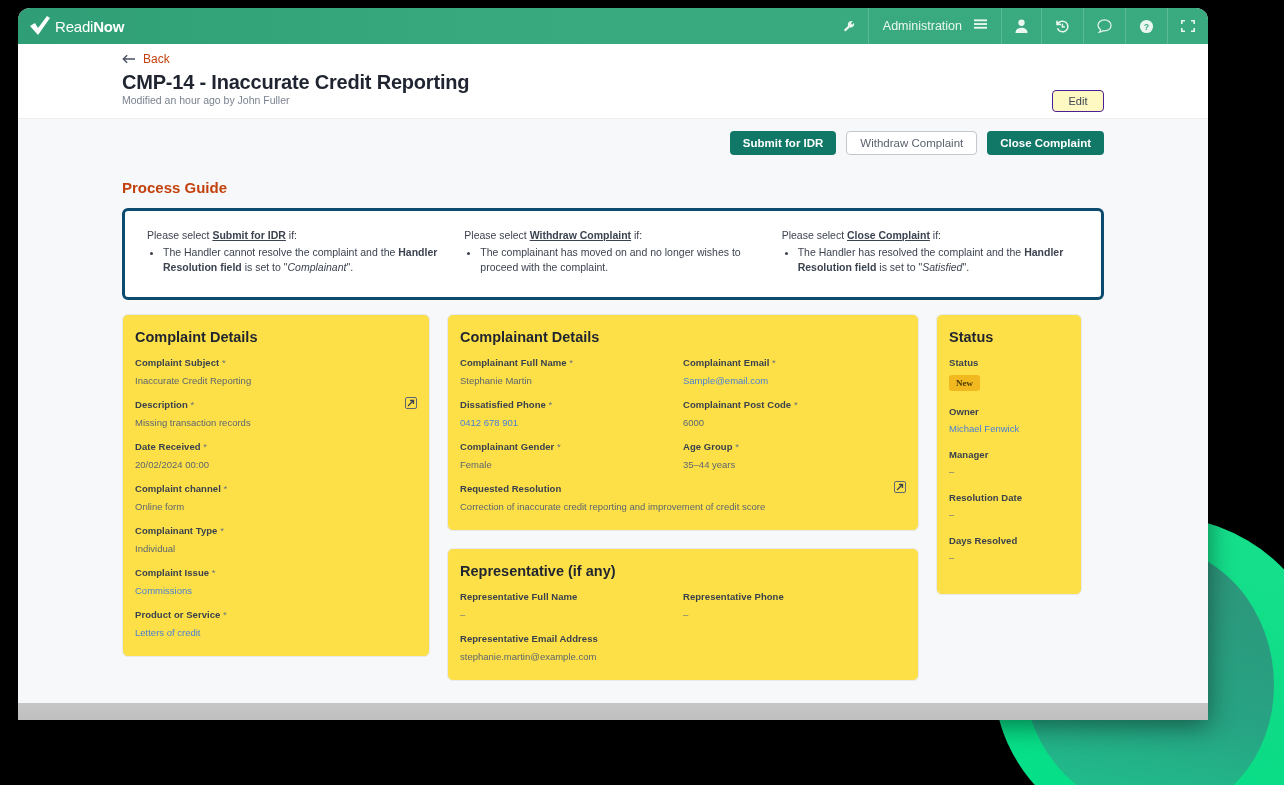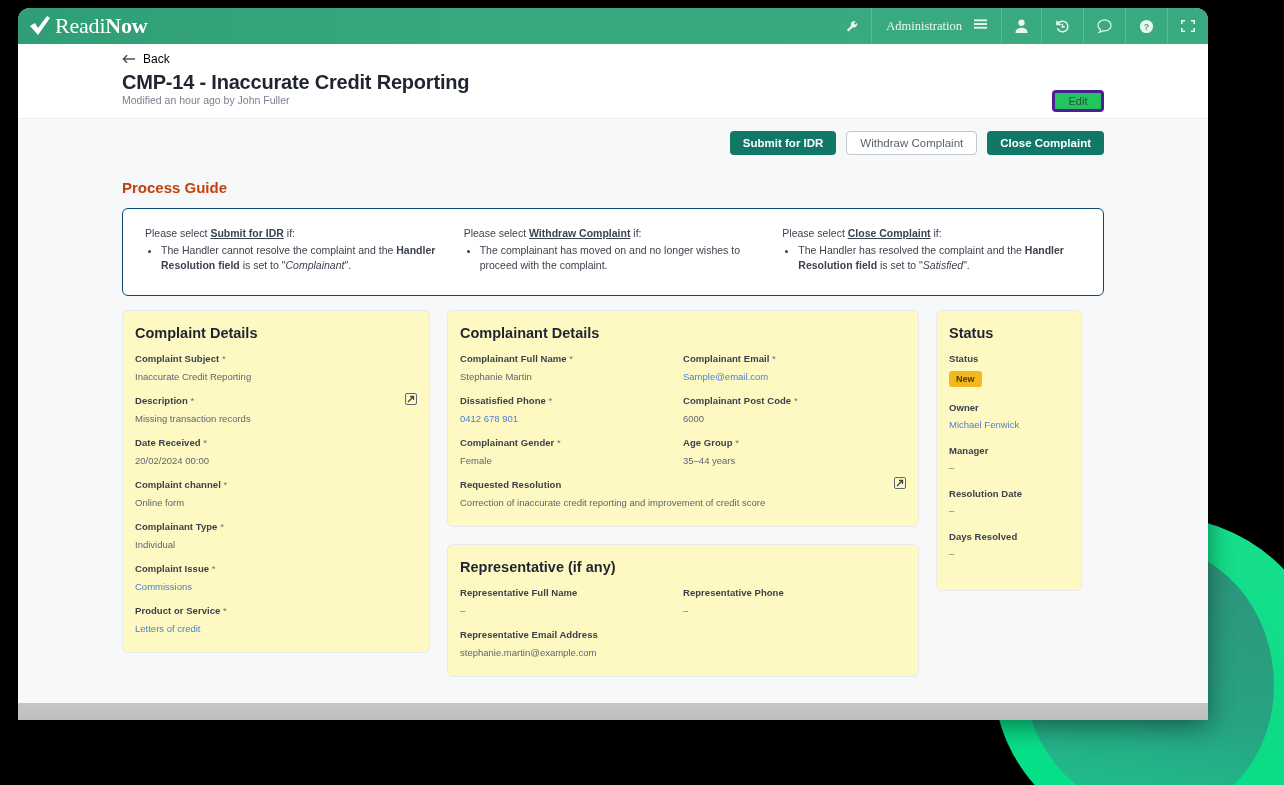--- a/index.html
+++ b/index.html
@@ -43,50 +43,50 @@
   }
 
   
   .topbar {
     height: 36px; background: linear-gradient(90deg,#2f9e76 0%, #38a97e 40%, #3aab80 100%);
     display: flex; align-items: center; padding: 0 0 0 10px;
     color: #fff;
   }
   .brand { display:flex; align-items:center; gap:3px; }
   .brand-mark { width: 24px; height: 22px; display:block; }
-  .brand-text { font-size: 22px; letter-spacing:-.2px;font-family:Liberation Serif, serif; }
+  .brand-text { font-size: 15px; letter-spacing:-.2px; }
   .brand-text b { font-weight: 700; }
   .brand-text span.light { font-weight: 400; }
   .topbar-right { margin-left:auto; display:flex; align-items:center; height:100%; }
   .tb-item {
     display:flex; align-items:center; justify-content:center;
     height: 100%; padding: 0 13px; color:#eaf7f1; font-size:12.5px;
     border-left: 1px solid rgba(255,255,255,.18);
   }
   .tb-item.noborder { border-left: none; }
-  .tb-admin { gap: 12px; padding: 0 14px; font-family: Liberation Serif, serif; }
+  .tb-admin { gap: 12px; padding: 0 14px; }
   .tb-ico svg { display:block; }
 
   
   .pagehead {
     background:#fff; padding: 8px 0 12px 0;
     border-bottom: 1px solid #eceef1;
     position: relative;
   }
   .pagehead-inner { padding-left: 104px; padding-right: 104px; }
-  .backrow { display:flex; align-items:center; gap:8px; color:#000000; font-size:12px; cursor:pointer; }
+  .backrow { display:flex; align-items:center; gap:8px; color:#c2410c; font-size:12px; cursor:pointer; }
   .back-ico svg { display:block; }
   .page-title {
     font-size: 20px; font-weight: 700; color:#1f2430; margin-top: 5px; letter-spacing:-.2px;
   }
   .page-sub { font-size: 10.5px; color:#7a828f; }
   .edit-btn {
     position:absolute; right: 104px; top: 46px;
-    width: 52px; height: 22px; border:3px solid #4c1d95; border-radius:4px;
-    background:#22c55e; color:#3d4450; font-size:11px;
+    width: 52px; height: 22px; border:1px solid #4c1d95; border-radius:4px;
+    background:#fef9c3; color:#3d4450; font-size:11px;
     display:flex; align-items:center; justify-content:center; cursor:pointer;
   }
 
   
   .actionrow {
     background:#f7f8fa; padding: 12px 104px 10px 0;
     display:flex; justify-content:flex-end; gap:10px;
   }
   .btn {
     height: 24px; border-radius: 4px; font-size: 11.5px; font-weight:700;
@@ -94,39 +94,39 @@
     cursor:pointer; white-space:nowrap;
   }
   .btn-primary { background:#117867; color:#fff; }
   .btn-ghost { background:#fff; color:#5a626e; border:1px solid #c3c8cf; font-weight:400; }
 
   
   .content { padding: 0 104px; }
   .section-title { font-size: 15px; font-weight:700; color:#c2410c; margin: 14px 0 12px 0; }
 
   .guide-card {
-    background:#fff; border:1px solid #0c4a6e; border-radius:6px;
+    background:#fff; border:3px solid #0c4a6e; border-radius:6px;
     display:flex; padding: 18px 12px 22px 12px;
   }
   .guide-col { flex:1; padding: 0 10px; }
   .guide-lead { font-size:10.5px; color:#3c4350; }
   .guide-lead u { font-weight:700; }
   .guide-col ul { margin: 4px 0 0 16px; }
   .guide-col li { font-size:10.5px; color:#3c4350; line-height:1.45; }
   .guide-col li b { font-weight:700; }
   .guide-col li i { font-style: italic; }
 
   
   .panels { display:flex; gap: 17px; align-items: flex-start; margin-top: 14px; }
   .col-left { width: 308px; }
   .col-mid  { width: 472px; }
   .col-right{ width: 146px; }
 
   .card {
-    background:#fef9c3; border:1px solid #e7e9ec; border-radius:6px;
+    background:#fde047; border:1px solid #e7e9ec; border-radius:6px;
     padding: 14px 12px 16px 12px;
   }
   .card + .card { margin-top: 17px; }
   .card-title { font-size:14.5px; font-weight:700; color:#1f2430; margin-bottom: 12px; }
 
   .field { margin-bottom: 13px; position:relative; }
   .field:last-child { margin-bottom: 2px; }
   .flabel { font-size:9.5px; font-weight:700; color:#3a414d; letter-spacing:.05px; }
   .flabel .req { color:#6d757f; font-weight:400; }
   .fvalue { font-size:9.5px; color:#5d6570; margin-top: 7px; }
@@ -140,20 +140,21 @@
     position:absolute; right: 0; top: -2px; width: 12px; height: 12px;
     border:1px solid #5f6773; border-radius:2px;
     display:flex; align-items:center; justify-content:center; cursor:pointer;
   }
 
   .badge {
     display:inline-block; margin-top:7px;
     background:#f2b820; color:#4a3a06;
     font-size:9px; font-weight:700; border-radius:3px;
     padding: 3px 7px 3px 7px;
+    font-family: Liberation Serif, serif;
   }
   .status-field { margin-bottom: 15px; }
   .status-field .fvalue { margin-top: 6px; }
 </style>
 </head>
 <body>
 
 <div id="stage">
 
   <div class="blob-a"></div>

